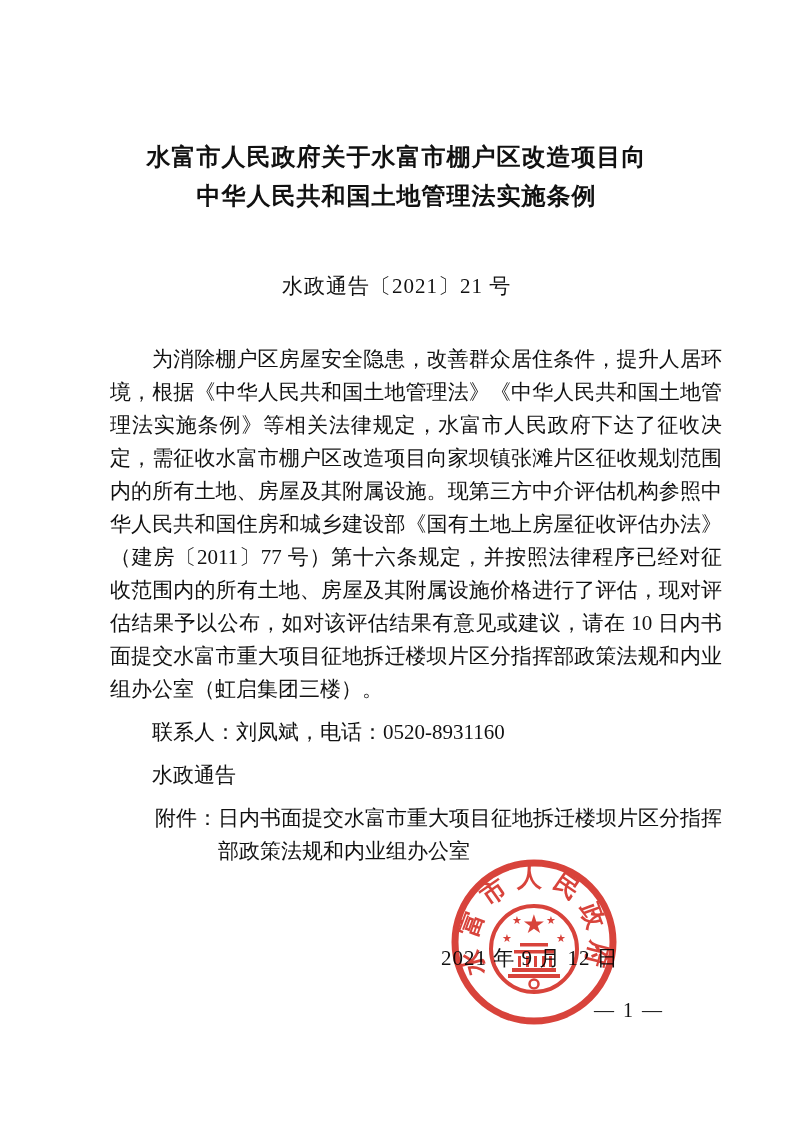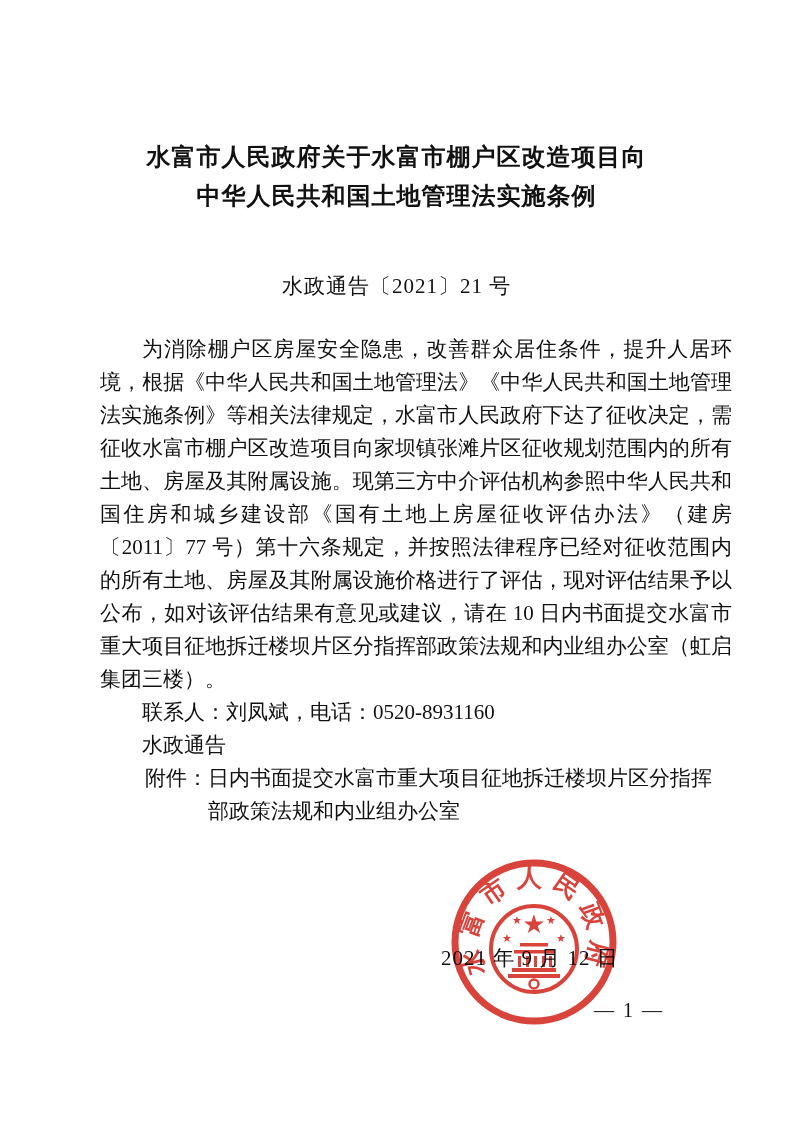--- a/index.html
+++ b/index.html
@@ -43,21 +43,21 @@
   }
   .doc-body{
     position:absolute;
     top:333px;
     left:100px;
     width:632px;
     font-size:21px;
     line-height:33px;
     text-align:justify;
   }
-  .doc-body p{margin:0;}
+  .doc-body p{margin:10px;}
   .para{text-indent:2em;}
   .contact-line{text-indent:2em;}
   .closing-line{text-indent:2em;}
   .attachment{
     margin-top:36px;
     padding-left:108px;
     text-indent:-63px;
     text-align:left;
   }
   .seal{

